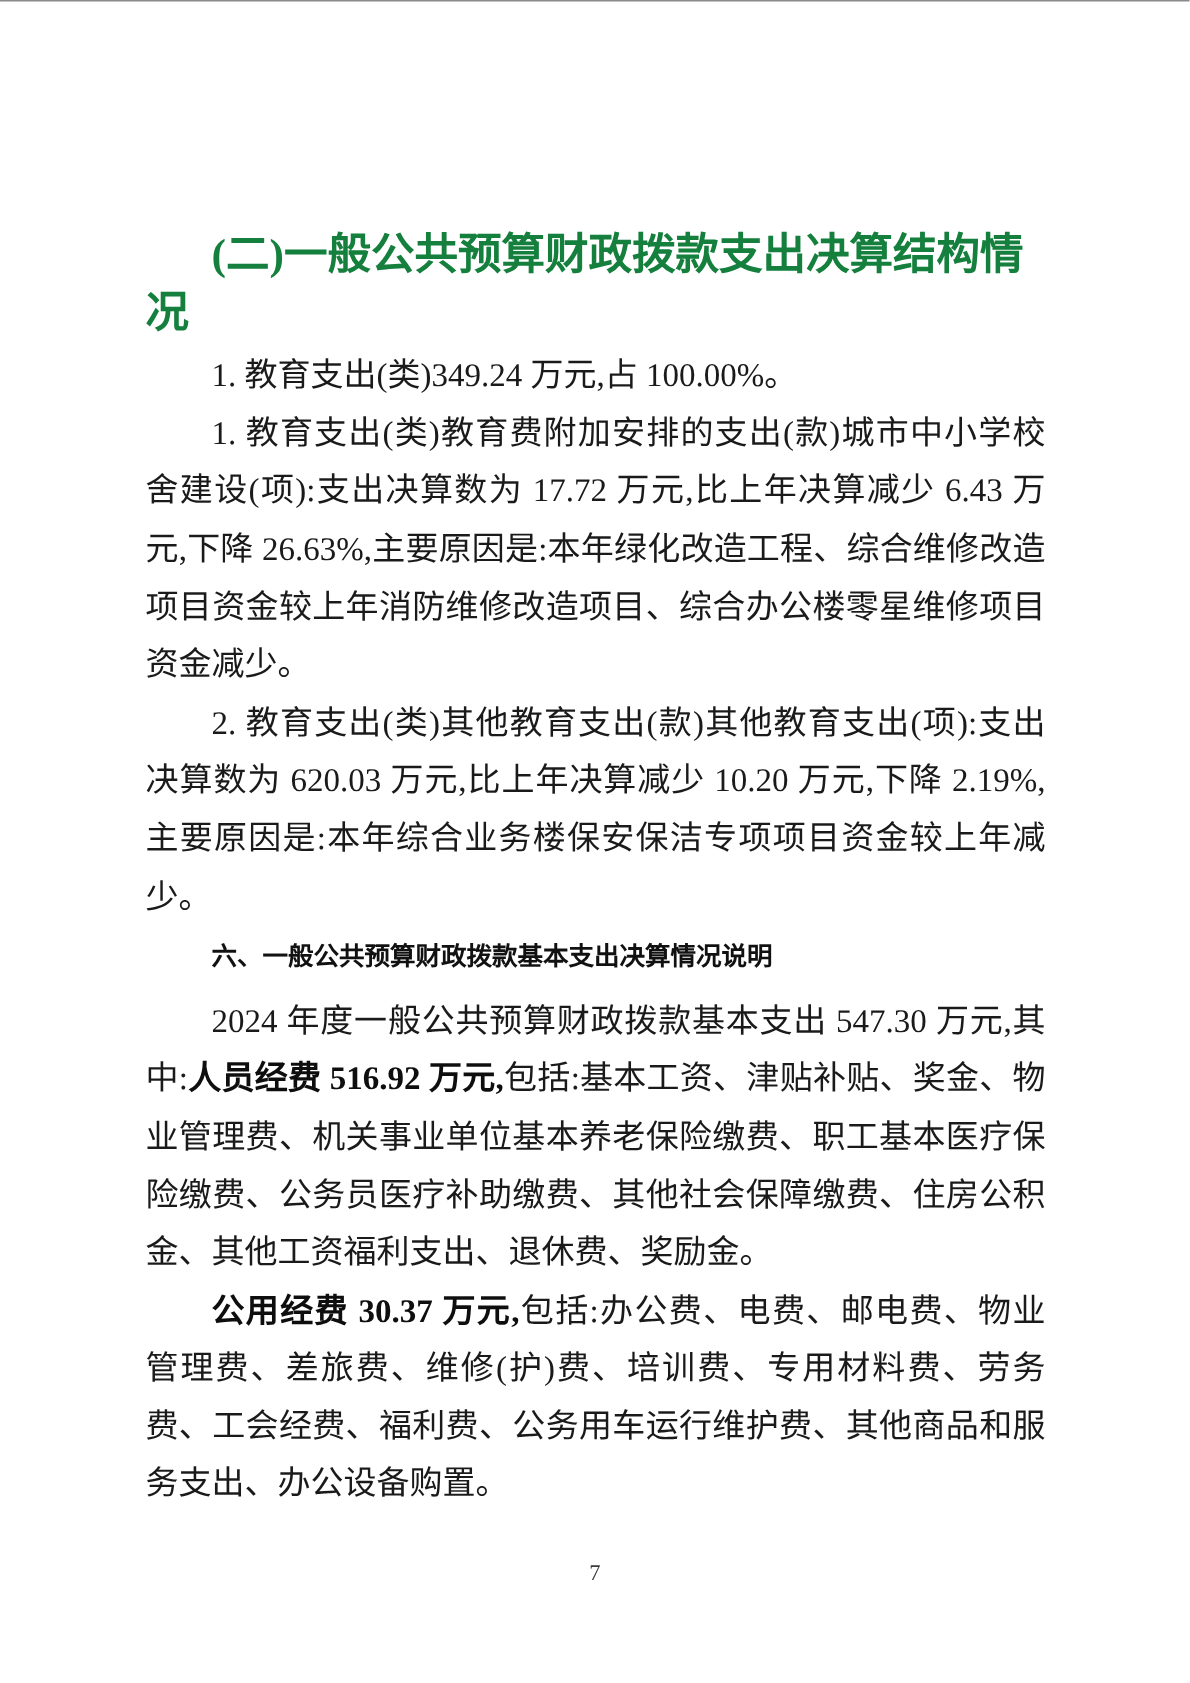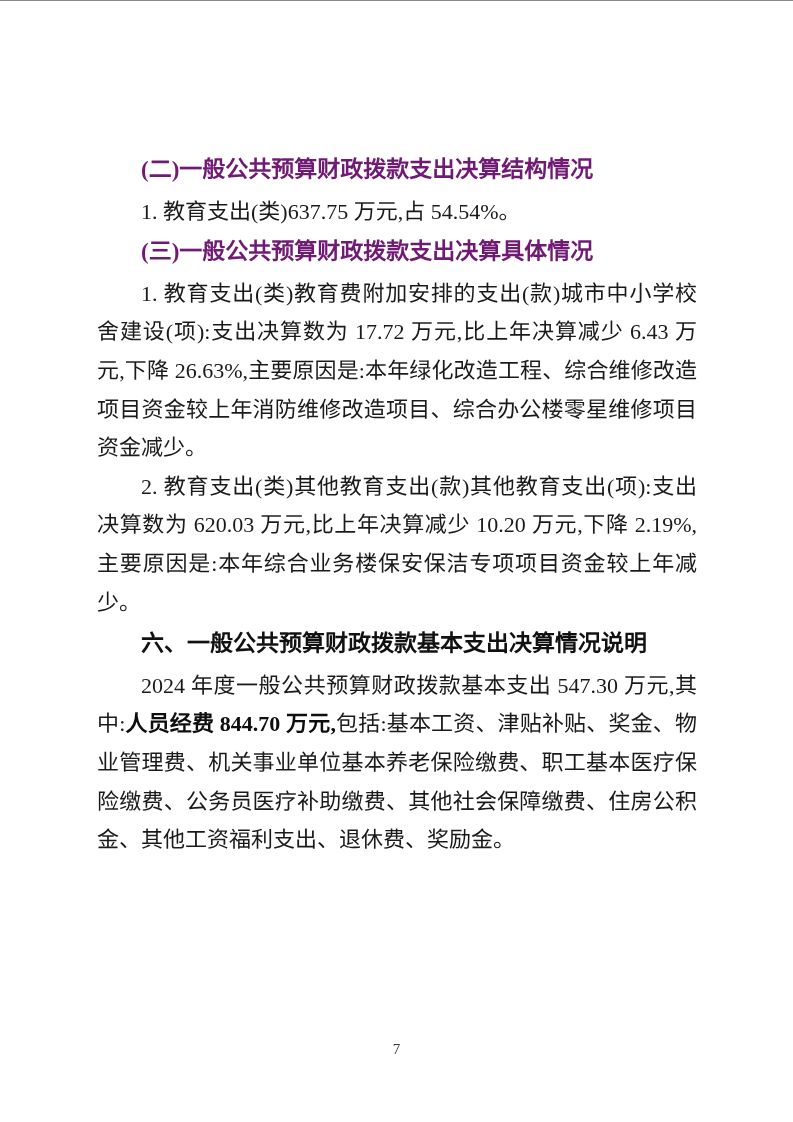--- a/index.html
+++ b/index.html
@@ -25,30 +25,30 @@
   }
   .content {
     position: absolute;
     top: 149px;
     left: 97px;
     width: 600px;
   }
   .doc-heading-serif {
     font-family: "Liberation Serif", "DejaVu Serif", serif;
     font-weight: 700;
-    font-size: 23px;
+    font-size: 29px;
     line-height: 38.6px;
     text-indent: 44px;
     margin: 2px 0 3px 0;
-    color: #701a75;
+    color: #15803d;
   }
   .doc-heading-sans {
     font-family: "Liberation Sans", "DejaVu Sans", sans-serif;
     font-weight: 700;
-    font-size: 23px;
+    font-size: 17px;
     line-height: 38.6px;
     text-indent: 44px;
     margin: 2px 0 4px 0;
     color: #111111;
   }
   .para {
     font-size: 22px;
     line-height: 38.6px;
     text-indent: 44px;
     text-align: justify;
@@ -72,28 +72,28 @@
 </style>
 </head>
 <body>
 
 <div class="scan-edge-top"></div>
 
 <div class="content">
 
   <h3 class="doc-heading-serif">(二)一般公共预算财政拨款支出决算结构情况</h3>
 
-  <p class="para">1. 教育支出(类)637.75 万元,占 54.54%。</p>
+  <p class="para">1. 教育支出(类)349.24 万元,占 100.00%。</p>
 
-  <h3 class="doc-heading-serif">(三)一般公共预算财政拨款支出决算具体情况</h3>
 
   <p class="para">1. 教育支出(类)教育费附加安排的支出(款)城市中小学校舍建设(项):支出决算数为 17.72 万元,比上年决算减少 6.43 万元,下降 26.63%,主要原因是:本年绿化改造工程、综合维修改造项目资金较上年消防维修改造项目、综合办公楼零星维修项目资金减少。</p>
 
   <p class="para">2. 教育支出(类)其他教育支出(款)其他教育支出(项):支出决算数为 620.03 万元,比上年决算减少 10.20 万元,下降 2.19%,主要原因是:本年综合业务楼保安保洁专项项目资金较上年减少。</p>
 
   <h3 class="doc-heading-sans">六、一般公共预算财政拨款基本支出决算情况说明</h3>
 
-  <p class="para"><span>2024 年度一般公共预算财政拨款基本支出 547.30 万元,其中:</span><span class="bold-run">人员经费 844.70 万元,</span><span>包括:基本工资、津贴补贴、奖金、物业管理费、机关事业单位基本养老保险缴费、职工基本医疗保险缴费、公务员医疗补助缴费、其他社会保障缴费、住房公积金、其他工资福利支出、退休费、奖励金。</span></p>
+  <p class="para"><span>2024 年度一般公共预算财政拨款基本支出 547.30 万元,其中:</span><span class="bold-run">人员经费 516.92 万元,</span><span>包括:基本工资、津贴补贴、奖金、物业管理费、机关事业单位基本养老保险缴费、职工基本医疗保险缴费、公务员医疗补助缴费、其他社会保障缴费、住房公积金、其他工资福利支出、退休费、奖励金。</span></p>
 
+  <p class="para"><span class="bold-run">公用经费 30.37 万元,</span><span>包括:办公费、电费、邮电费、物业管理费、差旅费、维修(护)费、培训费、专用材料费、劳务费、工会经费、福利费、公务用车运行维护费、其他商品和服务支出、办公设备购置。</span></p>
 
 </div>
 
 <div class="page-footer">7</div>
 
 </body></html>

